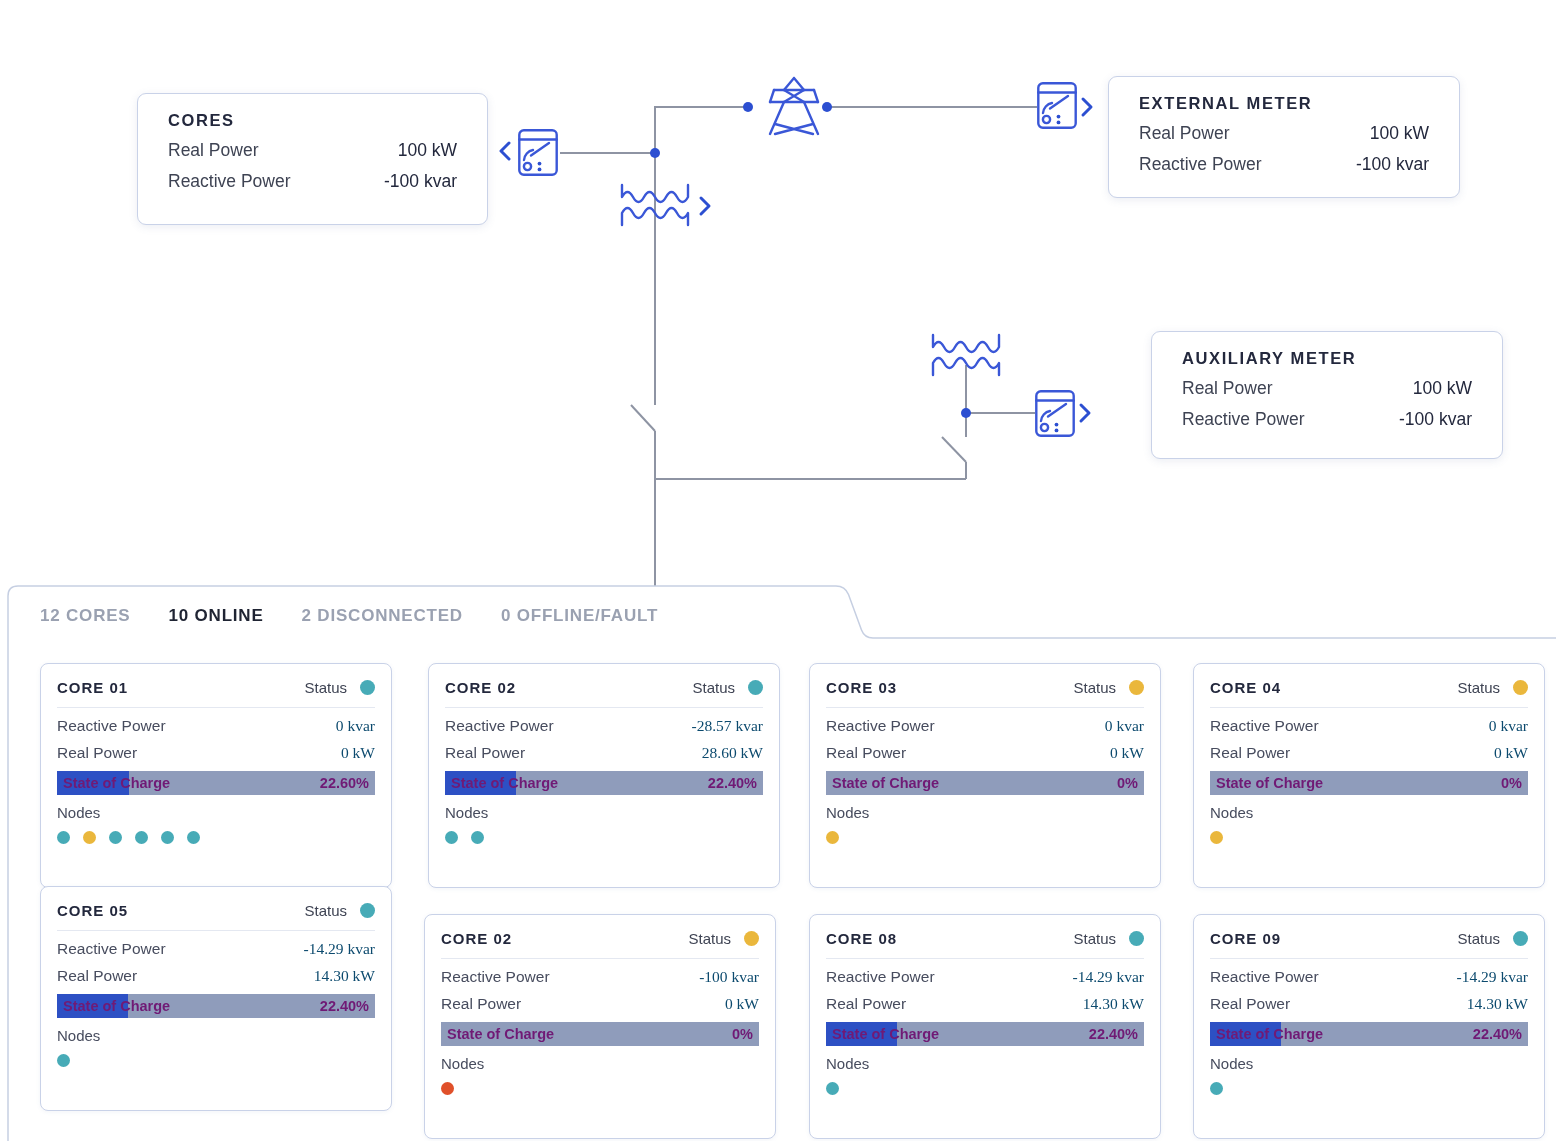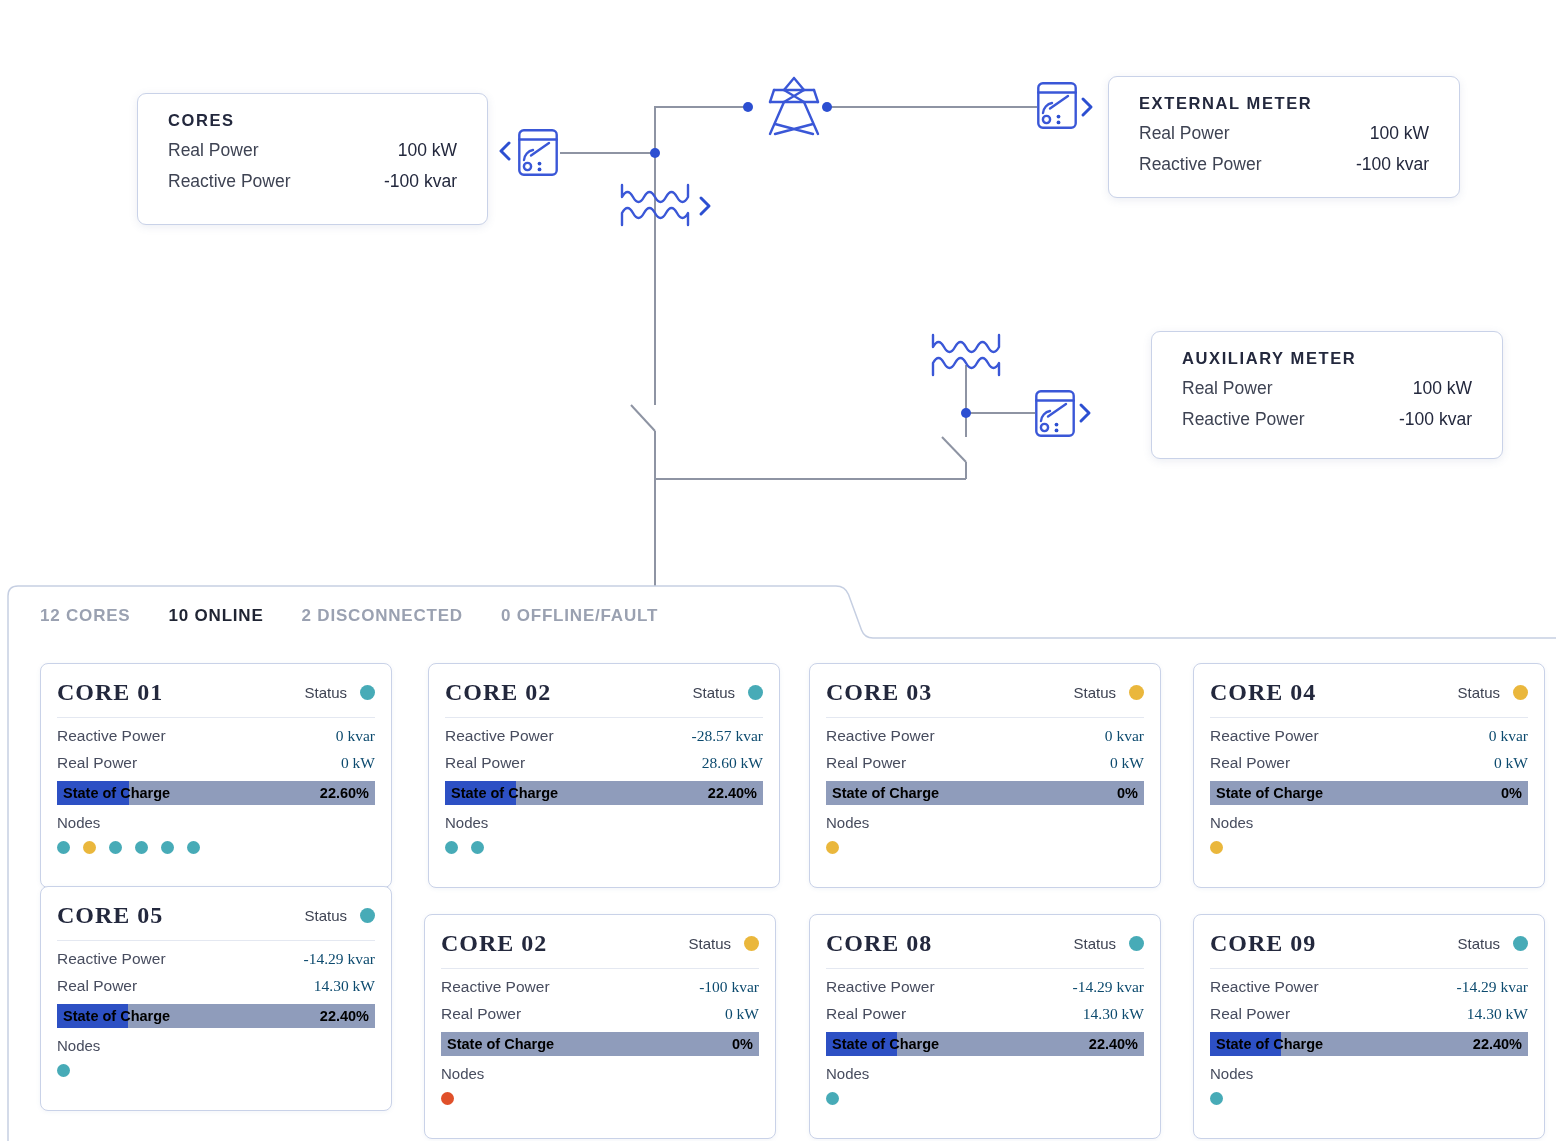--- a/index.html
+++ b/index.html
@@ -30,31 +30,31 @@
   .tabs{position:absolute;left:40px;top:606px;z-index:2;display:flex;gap:38px;}
   .tab{font-size:17px;font-weight:700;letter-spacing:.8px;color:#9aa1b1;cursor:pointer;white-space:nowrap;}
   .tab.active{color:#1f2433;}
   
   .core-card{
     position:absolute;z-index:2;width:352px;height:225px;box-sizing:border-box;background:#fff;
     border:1px solid #c9d2e8;border-radius:8px;padding:15px 16px 0;
     box-shadow:0 1px 4px rgba(90,110,160,.08);
   }
   .core-head{display:flex;justify-content:space-between;align-items:center;}
-  .core-title{font-size:24px;font-weight:700;letter-spacing:1px;color:#23283d;font-family:Liberation Serif, serif;}
+  .core-title{font-size:15px;font-weight:700;letter-spacing:1px;color:#23283d;}
   .status-wrap{display:flex;align-items:center;gap:13px;}
   .status-label{font-size:15px;color:#3e4353;}
   .status-dot{width:15px;height:15px;border-radius:50%;}
   .core-divider{border-top:1px solid #e4e8f1;margin:11px 0 6px;}
   .core-row{display:flex;justify-content:space-between;font-size:15.5px;color:#474c5e;margin:9px 0;}
   .core-row .val{color:#0c4a6e;font-family:Liberation Serif, serif;}
   .soc-bar{position:relative;height:24px;margin-top:9px;background:#8f9cbb;overflow:hidden;}
   .soc-fill{position:absolute;left:0;top:0;bottom:0;background:#2d50c4;}
   .soc-text{position:absolute;inset:0;display:flex;justify-content:space-between;align-items:center;
-    padding:0 6px;color:#000000;font-weight:700;font-size:14.5px;}
+    padding:0 6px;color:#701a75;font-weight:700;font-size:14.5px;}
   .nodes-label{font-size:15px;color:#474c5e;margin-top:9px;}
   .node-dots{display:flex;gap:13px;margin-top:10px;}
   .node-dot{width:13px;height:13px;border-radius:50%;}
 </style>
 </head>
 <body>
 
 <svg id="diagram-svg" width="1556" height="1141" viewBox="0 0 1556 1141">
   <defs>
     <g id="meterIcon">

